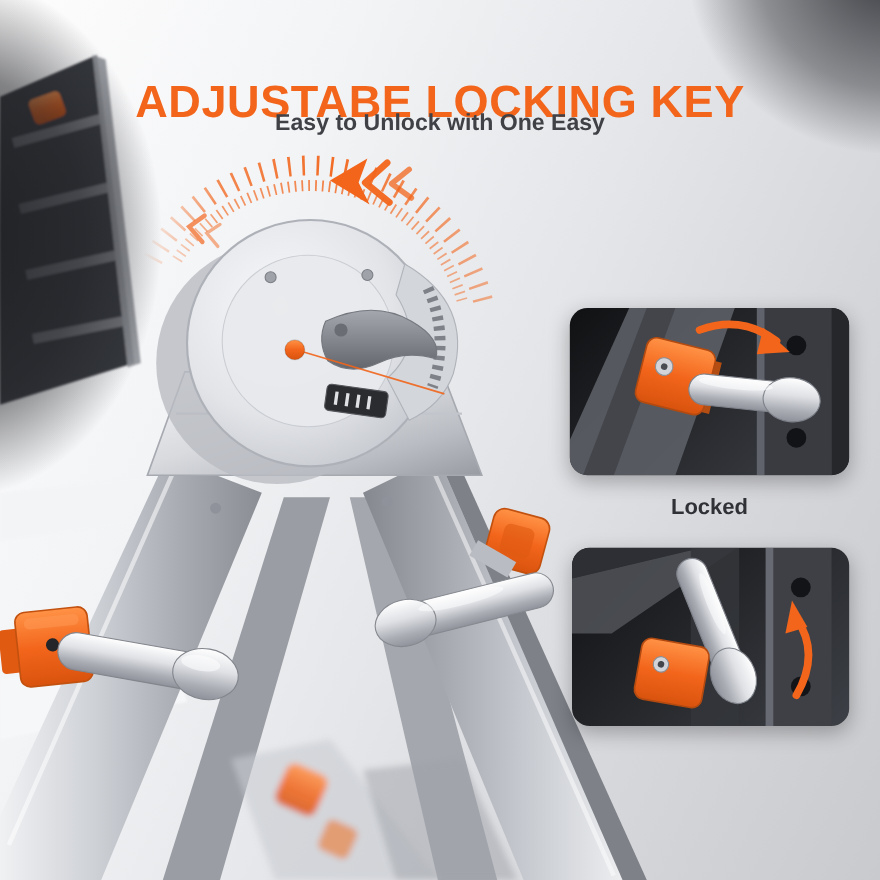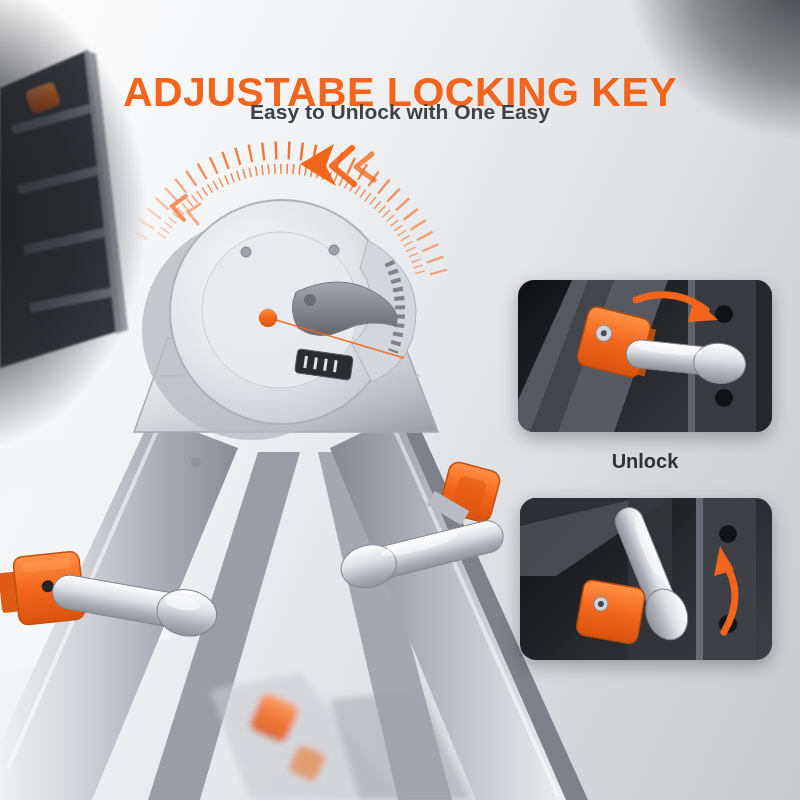--- a/index.html
+++ b/index.html
@@ -246,21 +246,21 @@
         <rect x="108" y="64" width="112" height="28" rx="14" fill="url(#gHandle2)" stroke="#7f828a"></rect>
         <ellipse cx="202" cy="79" rx="26" ry="20" fill="url(#gHandle2)" stroke="#7f828a"></ellipse>
         <ellipse cx="150" cy="70" rx="34" ry="5" fill="#ffffff" opacity=".55"></ellipse>
       </g>
       <g>
         <path d="M118 20 Q156 6 188 30" fill="none" style="stroke:var(--accent-orange)" stroke-width="7" stroke-linecap="round"></path>
         <polygon points="176,18 200,40 170,42" style="fill:var(--accent-orange)"></polygon>
       </g>
     </svg>
   </div>
-  <div class="inset-label label-1">Unlock</div>
+  <div class="inset-label label-1">Locked</div>
 
   <div class="inset inset-2">
     <svg viewBox="0 0 252 162" width="252" height="162" aria-hidden="true">
       <g>
         <polygon points="0,0 118,0 0,28" fill="#2e2f34"></polygon>
         <polygon points="0,28 118,0 150,0 36,78 0,78" fill="#515359" opacity=".85"></polygon>
         <rect x="108" y="0" width="44" height="162" fill="#33353a" opacity=".9"></rect>
         <rect x="182" y="0" width="54" height="162" fill="#3e4046"></rect>
         <rect x="176" y="0" width="7" height="162" fill="#676a72"></rect>
         <circle cx="208" cy="36" r="9" fill="#131417"></circle>

